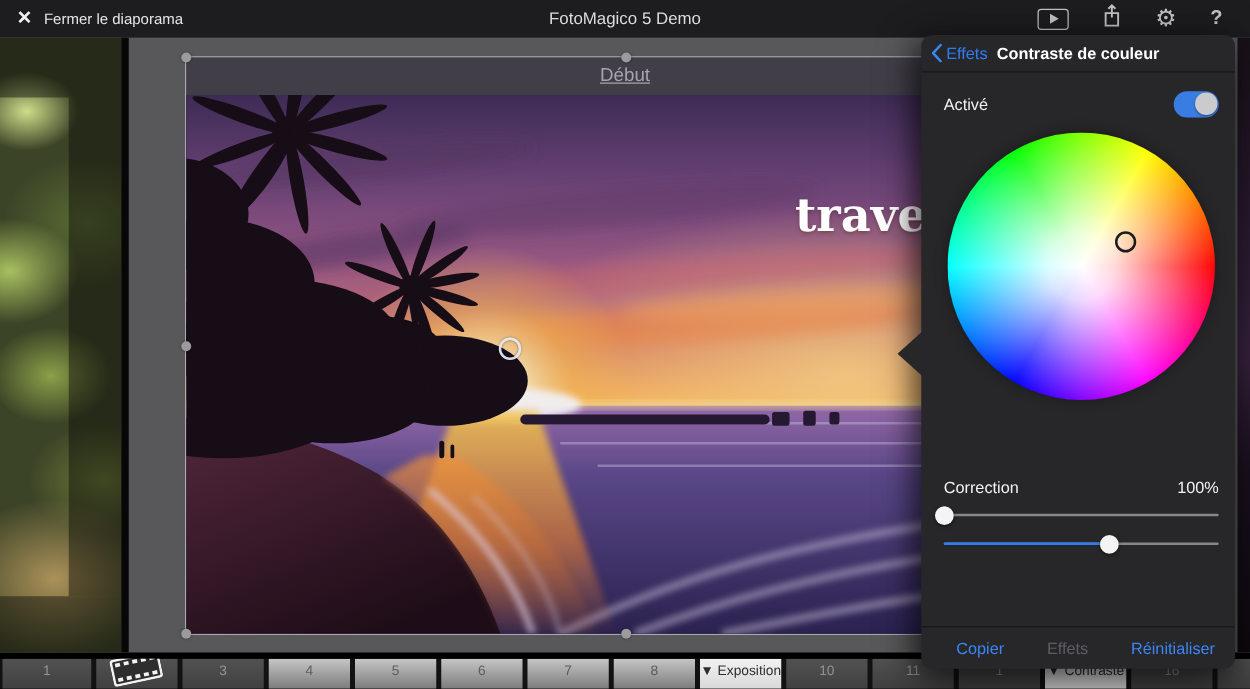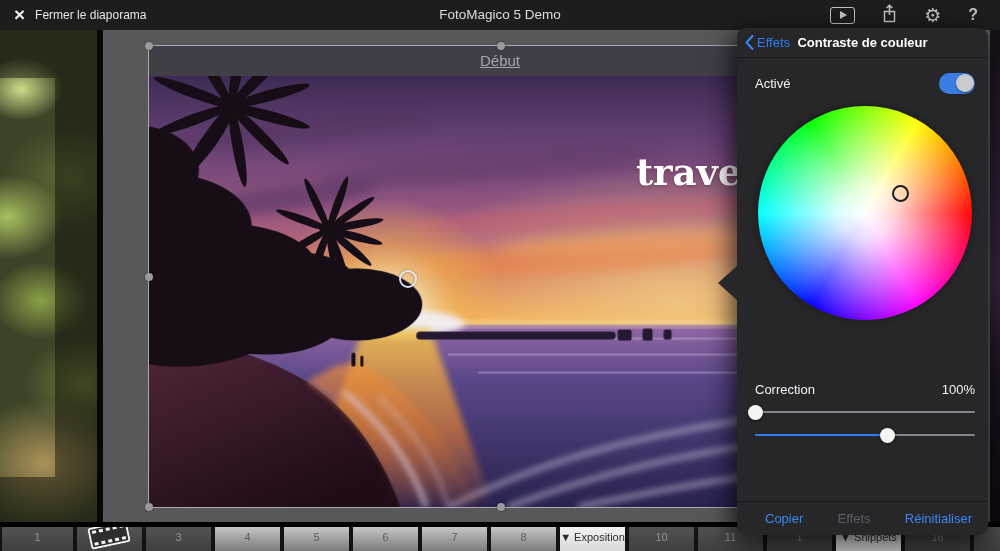--- a/index.html
+++ b/index.html
@@ -294,21 +294,21 @@
   <div class="thumb dark"><span>3</span></div>
   <div class="thumb light"><span>4</span></div>
   <div class="thumb light"><span>5</span></div>
   <div class="thumb light"><span>6</span></div>
   <div class="thumb light"><span>7</span></div>
   <div class="thumb light"><span>8</span></div>
   <div class="thumb tab"><span>▼ Exposition</span></div>
   <div class="thumb dark"><span>10</span></div>
   <div class="thumb dark"><span>11</span></div>
   <div class="thumb dark"><span>1</span></div>
-  <div class="thumb tab"><span>▼ Snippets</span></div>
+  <div class="thumb tab"><span>▼ Contraste</span></div>
   <div class="thumb dark"><span>16</span></div>
   <div class="thumb dark"></div>
 </div>
 
 <div class="abs panel">
   <div class="abs panel-arrow"></div>
 
   <div class="abs panel-header">
     <div class="abs back-link" style="color: rgb(47, 124, 246); text-align: right;">
       <svg width="9" height="15" viewBox="0 0 9 15">

